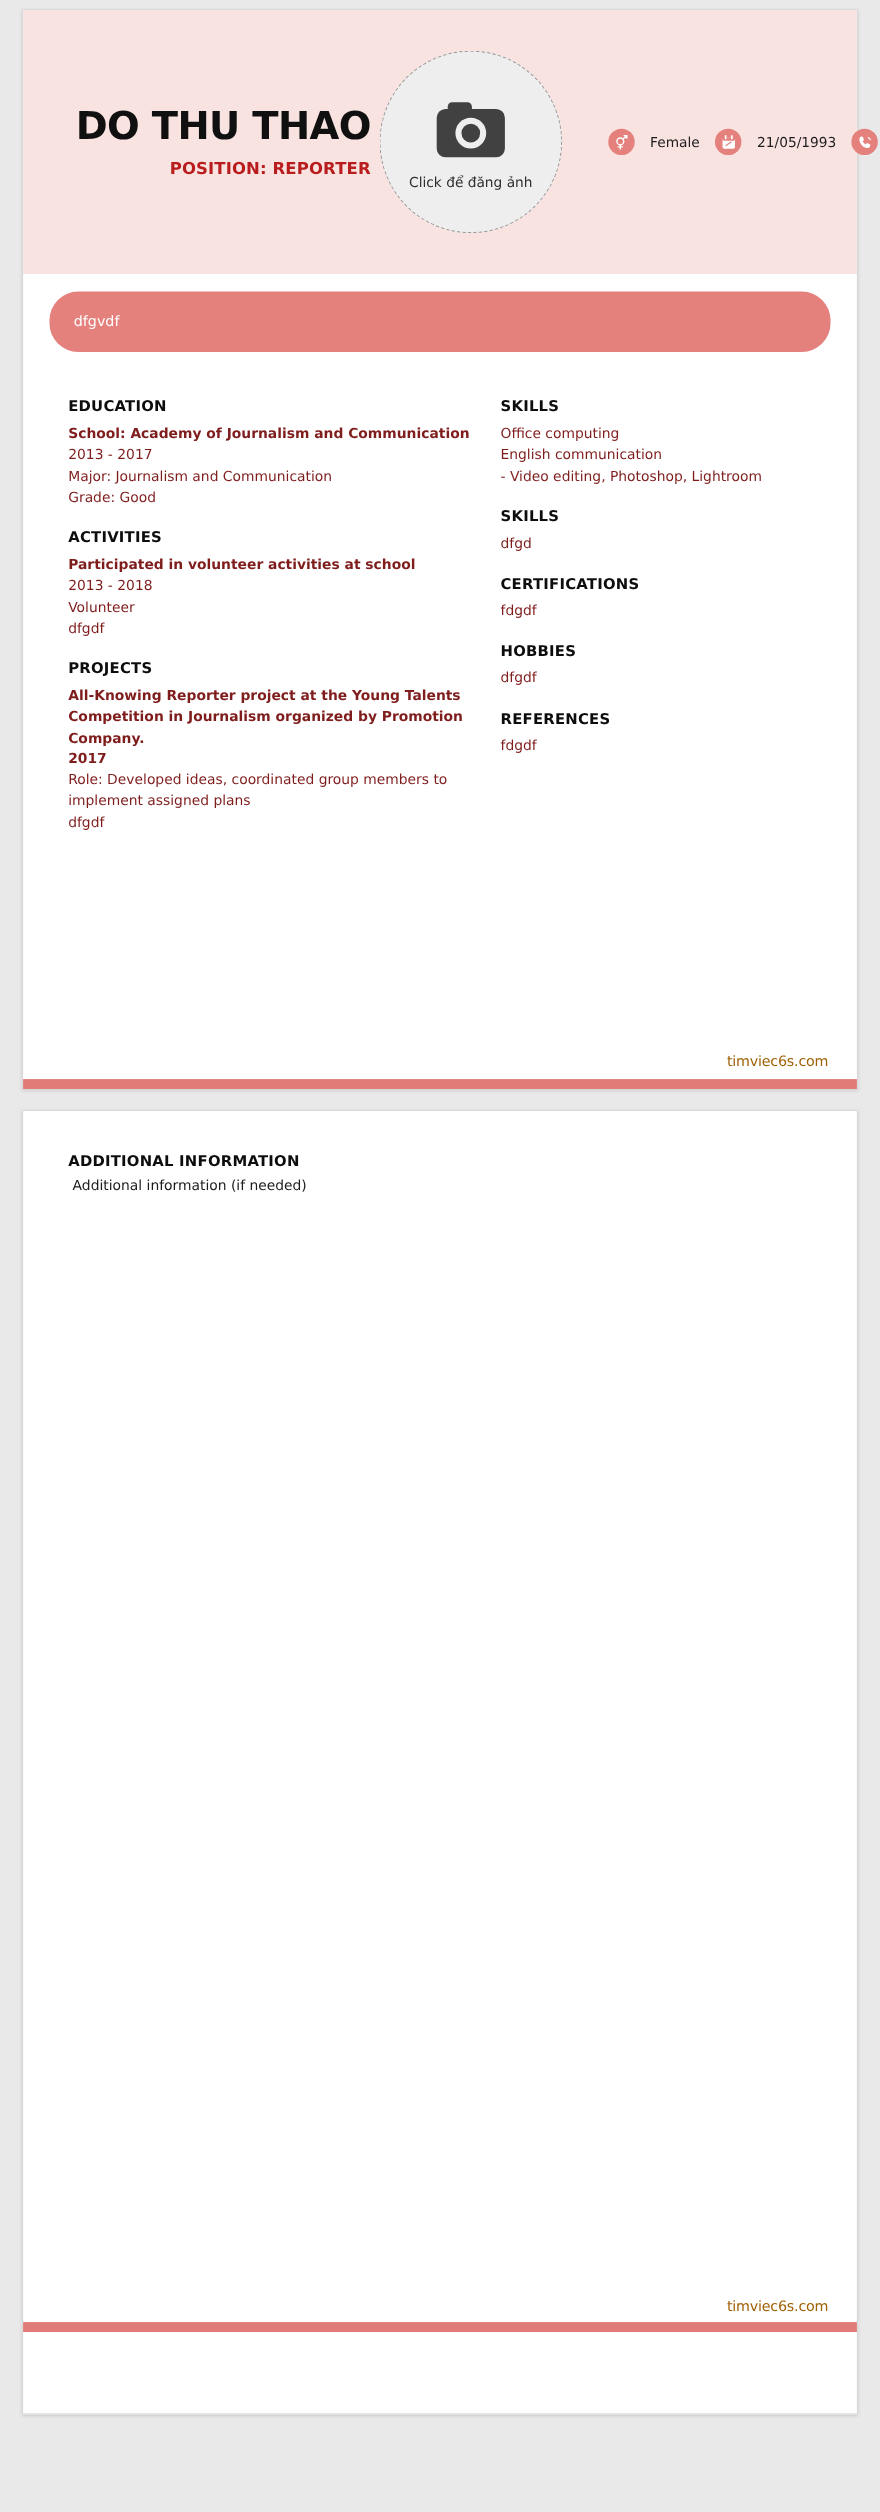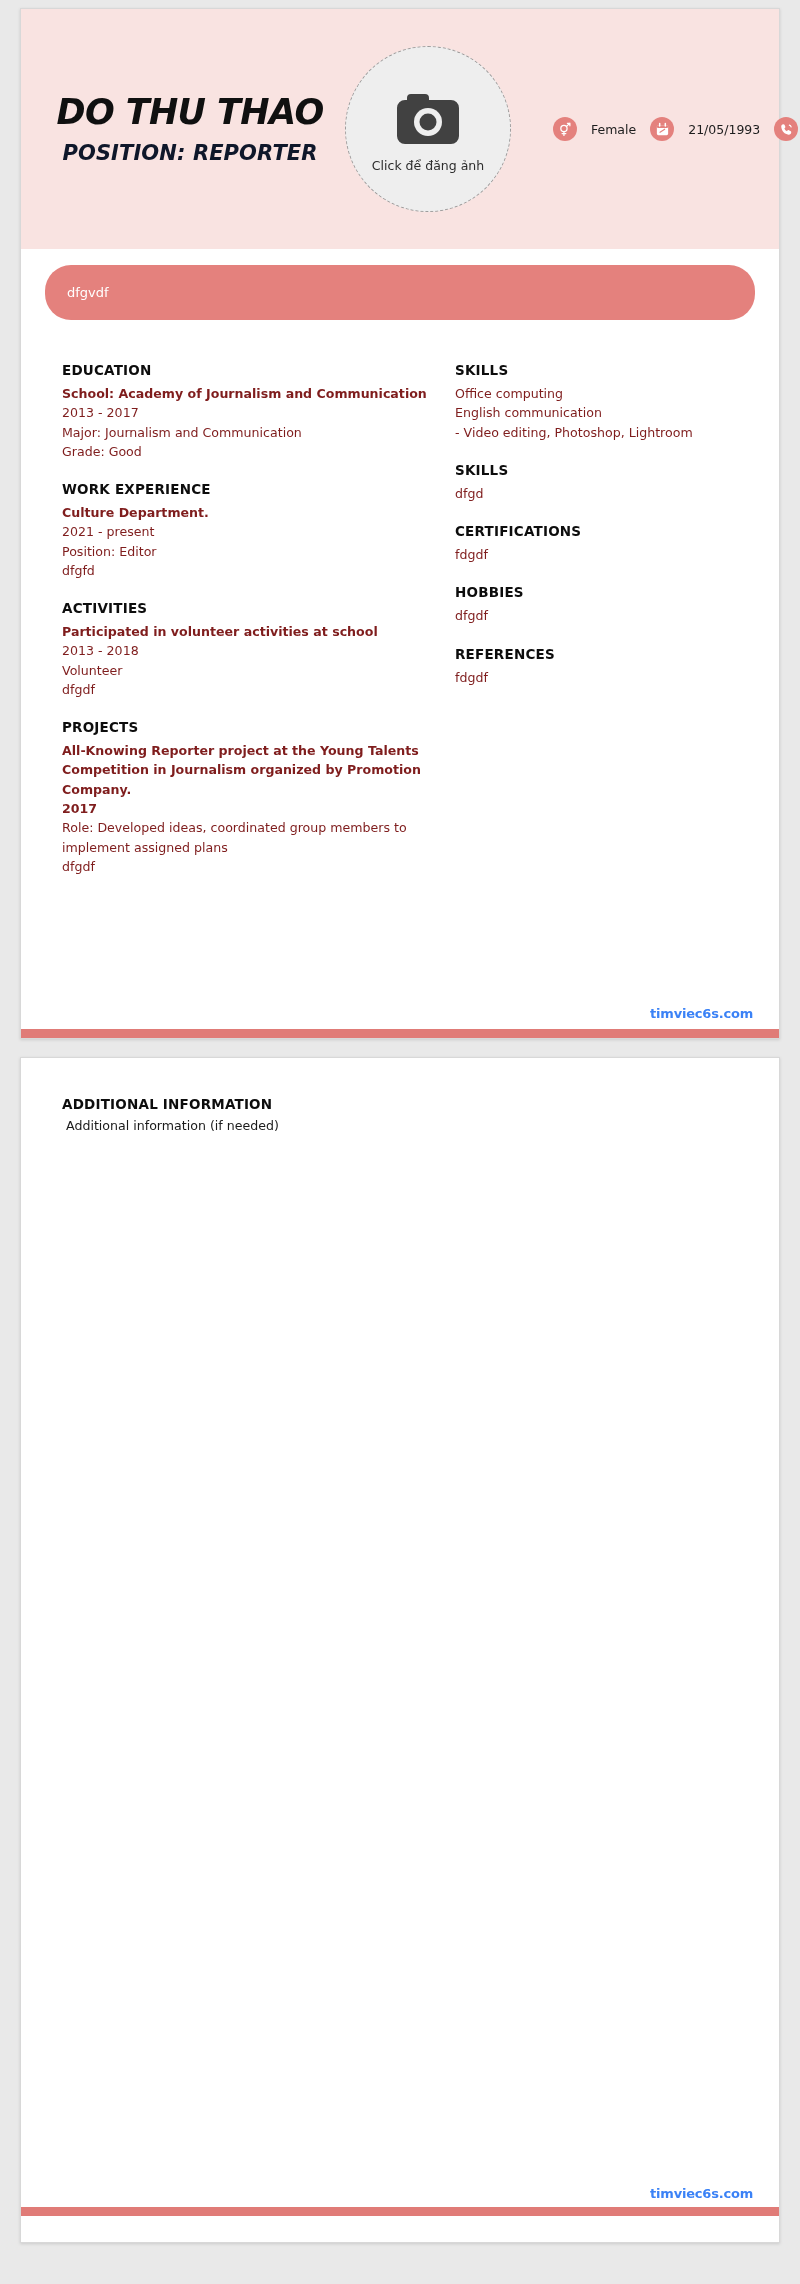--- a/index.html
+++ b/index.html
@@ -38,39 +38,38 @@
   .cv-header {
     background: #f9e3e1;
     display: flex;
     align-items: center;
     padding: 14px 22px 14px 22px;
     min-height: 240px;
   }
   .hdr-name-col {
     width: 300px;
     flex: 0 0 300px;
-    text-align: center;
+    text-align: right;
     padding-right: 6px;
-    font-style: italic;
   }
   .cv-name {
     font-family: "DejaVu Sans", sans-serif;
     font-weight: 700;
     font-size: 35px;
     letter-spacing: -0.6px;
     color: #101010;
     line-height: 1.1;
     margin: 0 0 10px 0;
     white-space: nowrap;
   }
   .cv-position {
     font-family: "DejaVu Sans", sans-serif;
     font-weight: 700;
-    font-size: 21px;
-    color: #0f172a;
+    font-size: 15px;
+    color: #b91c1c;
     letter-spacing: 0.1px;
     margin: 0;
   }
 
   
   .avatar-col {
     flex: 0 0 170px;
     width: 170px;
     display: flex;
     justify-content: center;
@@ -166,25 +165,24 @@
   .ln.b { font-weight: 700; }
 
   
   .brand-row {
     display: flex;
     justify-content: flex-end;
     padding: 18px 26px 8px 26px;
   }
   .brand {
     font-size: 13px;
-    font-weight: 700;
-    color: #3b82f6;
+    font-weight: 400;
+    color: #a16207;
     font-family: "DejaVu Sans", sans-serif;
     letter-spacing: -0.2px;
-    margin-top: 48px;
   }
 
   
   .p2-body {
     padding: 38px 8px 0 41px;
     min-height: 1080px;
   }
   .p2-sub {
     font-size: 12.6px;
     color: #1b1b1b;
@@ -290,27 +288,20 @@
     <div class="cv-body">
       <div class="col-left" id="col-left">
           <div class="sec">
             <div class="sec-title">EDUCATION</div>
             <div class="ln b">School: Academy of Journalism and Communication</div>
             <div class="ln">2013 - 2017</div>
             <div class="ln">Major: Journalism and Communication</div>
             <div class="ln">Grade: Good</div>
           </div>
           <div class="sec">
-            <div class="sec-title">WORK EXPERIENCE</div>
-            <div class="ln b">Culture Department.</div>
-            <div class="ln">2021 - present</div>
-            <div class="ln">Position: Editor</div>
-            <div class="ln">dfgfd</div>
-          </div>
-          <div class="sec">
             <div class="sec-title">ACTIVITIES</div>
             <div class="ln b">Participated in volunteer activities at school</div>
             <div class="ln">2013 - 2018</div>
             <div class="ln">Volunteer</div>
             <div class="ln">dfgdf</div>
           </div>
           <div class="sec">
             <div class="sec-title">PROJECTS</div>
             <div class="ln b">All-Knowing Reporter project at the Young Talents Competition in Journalism organized by Promotion Company.</div>
             <div class="ln b">2017</div>

